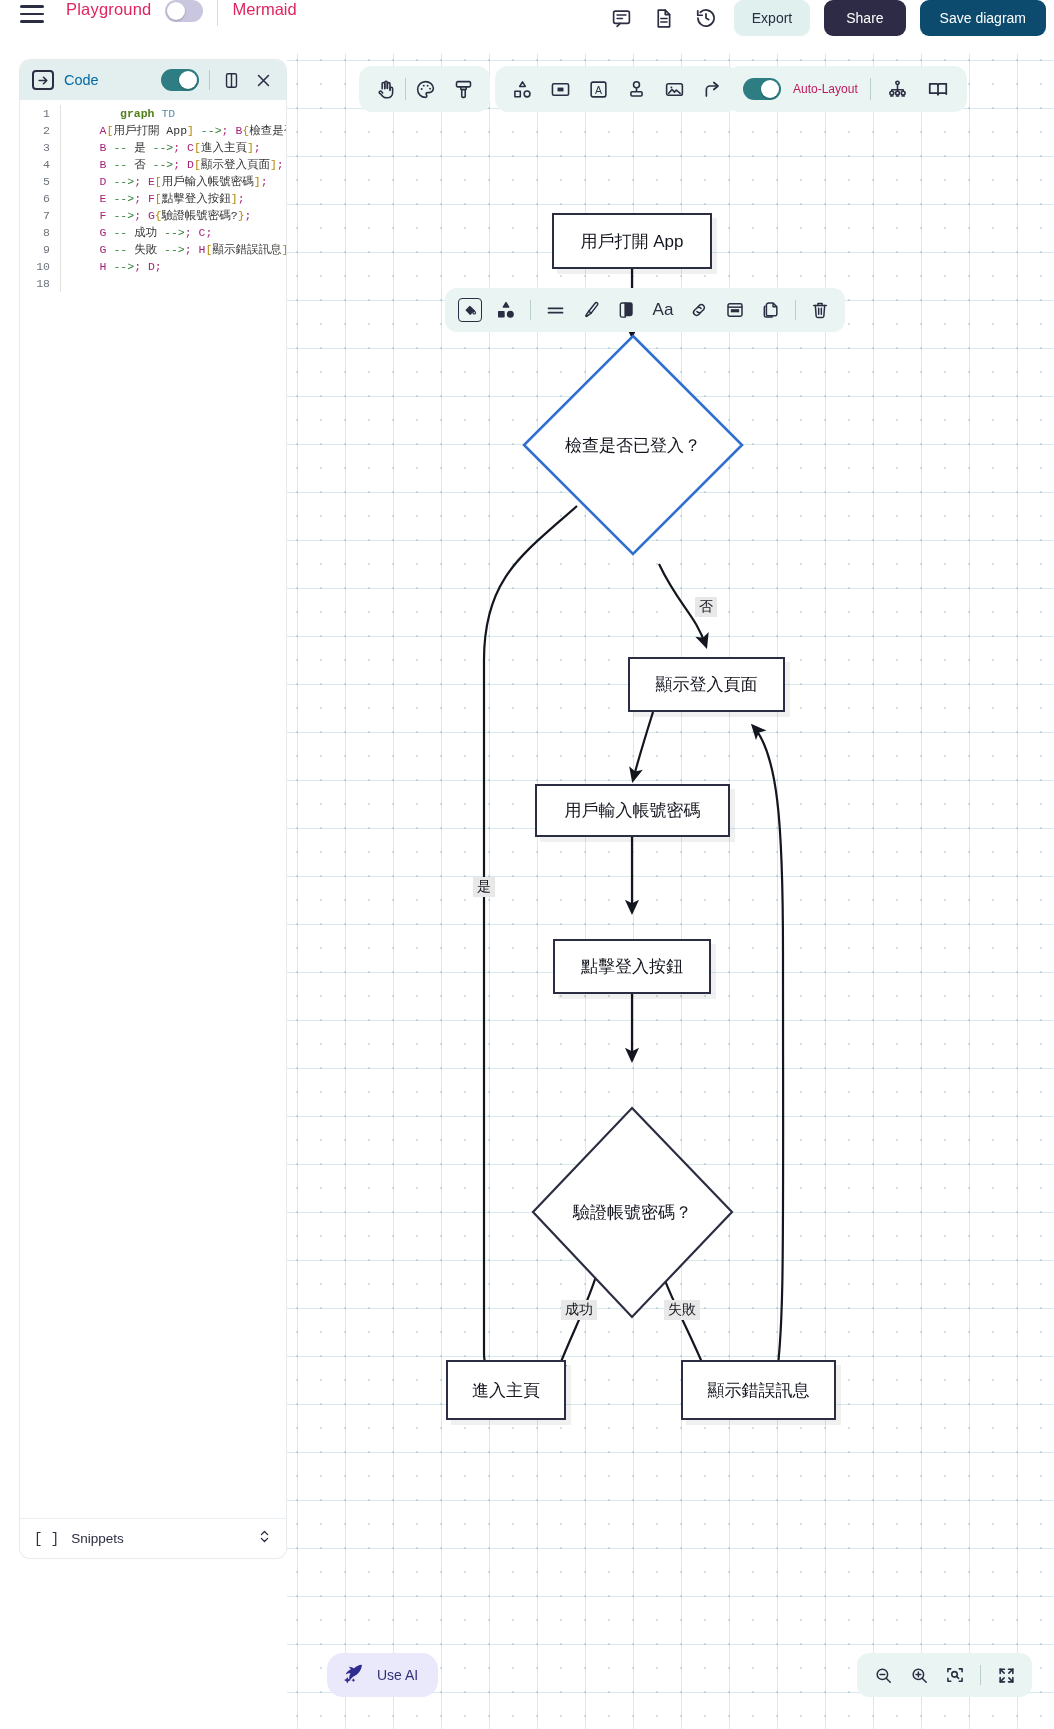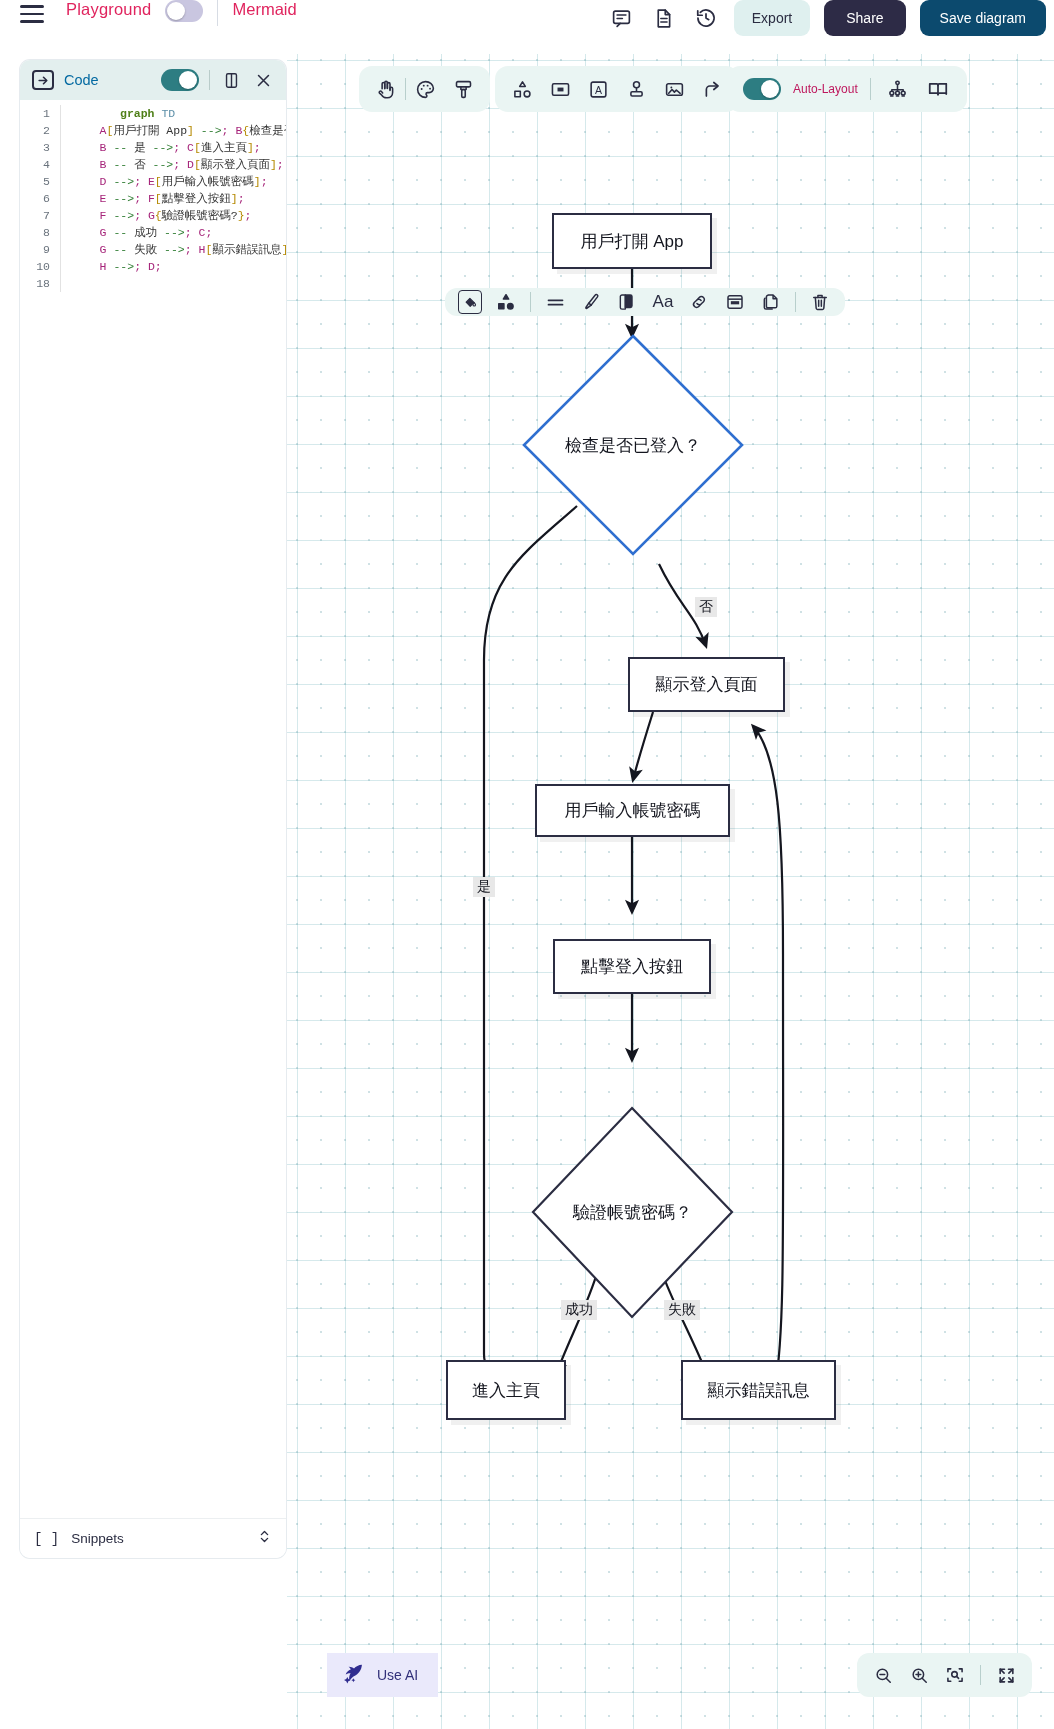--- a/index.html
+++ b/index.html
@@ -114,30 +114,30 @@
   .ctoolbar .ti { width:38px;height:38px; display:flex;align-items:center;justify-content:center; color:#2b2d42; cursor:pointer;}
   .ctoolbar .sep { width:1px;height:22px;background:#b8cfcc; }
 
   .tb1 { left:72px; top:12px; padding:0 8px; }
   .tb2 { left:208px; top:12px; padding:0 8px; }
   .tb3 { left:440px; top:12px; padding:0 10px; gap:2px;}
   .tb3 .lab { font-size:12px;color:#be185d; padding:0 10px; white-space:nowrap;}
 
   
   .nodebar {
-    position:absolute; left:158px; top:234px; height:28px; background:#eaf5f3;
+    position:absolute; left:158px; top:234px; height:44px; background:#eaf5f3;
     border-radius:12px; display:flex; align-items:center; padding:0 8px; gap:2px; z-index:25;
   }
   .nodebar .ti { width:34px;height:34px;display:flex;align-items:center;justify-content:center;color:#2b2d42;cursor:pointer;}
   .nodebar .sep { width:1px;height:20px;background:#b8cfcc;margin:0 5px;}
 
   
   .useai {
     position:absolute; left:40px; bottom:32px; height:44px; background:#eae9fb;
-    border-radius:0; display:flex; align-items:center; gap:10px; padding:0 20px 0 14px; z-index:25; cursor:pointer;justify-content:space-between;
+    border-radius:16px; display:flex; align-items:center; gap:10px; padding:0 20px 0 14px; z-index:25; cursor:pointer;justify-content:space-between;
   }
   .useai .lab { font-size:14px;color:#32307a; }
   .zoombar {
     position:absolute; right:22px; bottom:32px; height:44px; background:#eaf5f3;
     border-radius:12px; display:flex; align-items:center; padding:0 10px; gap:4px; z-index:25;
   }
   .zoombar .ti { width:32px;height:32px;display:flex;align-items:center;justify-content:center;color:#2b2d42;cursor:pointer;}
   .zoombar .sep{ width:1px;height:20px;background:#b8cfcc;margin:0 5px;}
 
   

